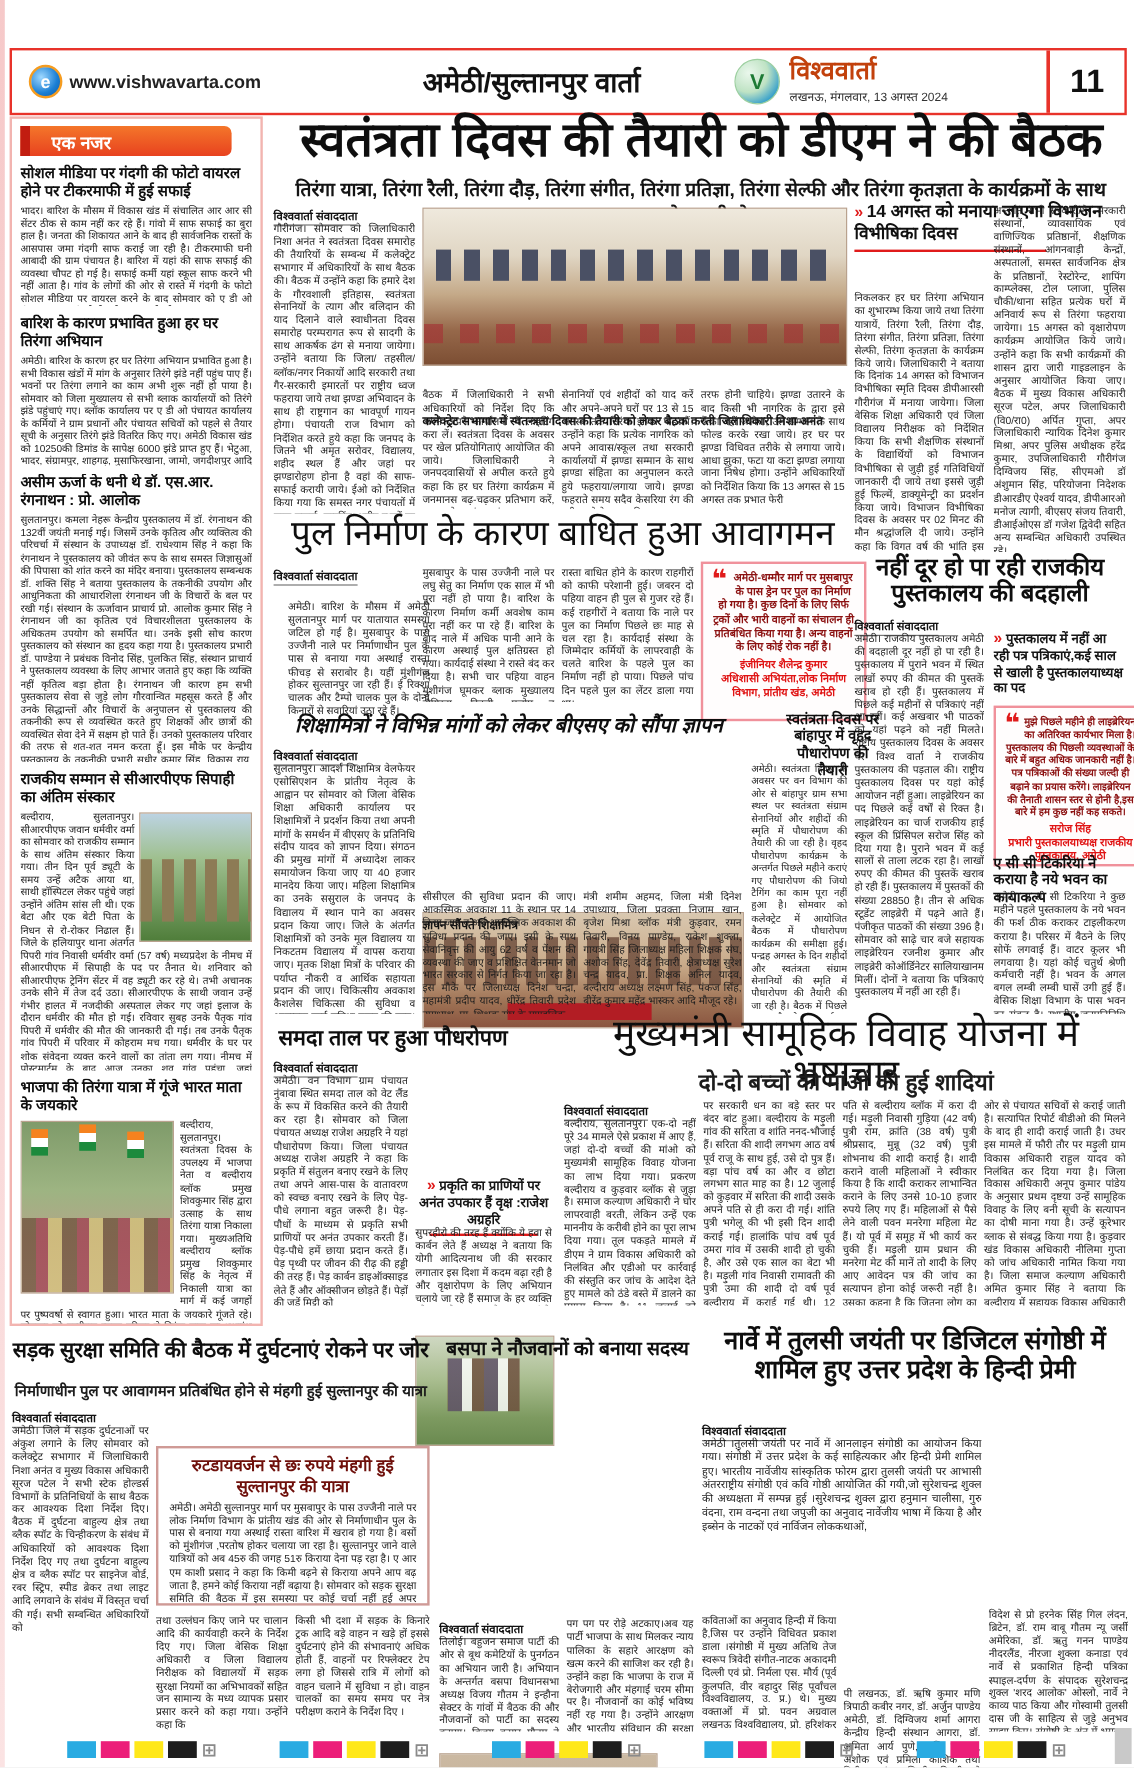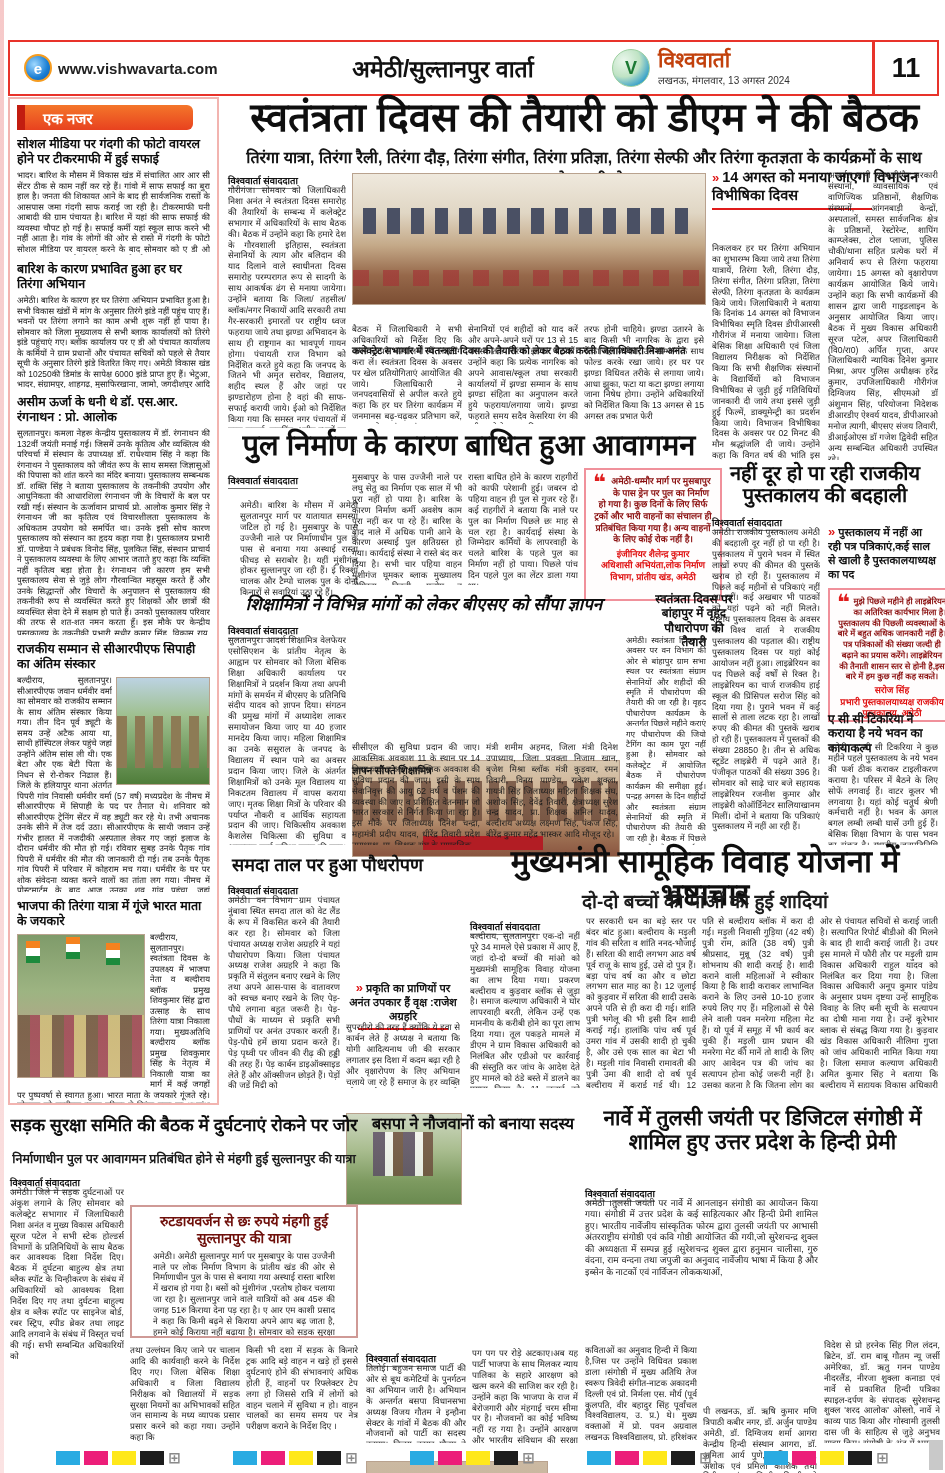--- a/index.html
+++ b/index.html
@@ -18,21 +18,21 @@
   .brand-badge{width:36px;height:36px;border-radius:50%;background:radial-gradient(circle at 30% 30%,#eaf7ec,#bfe3c4 45%,#2e9ccb 80%);
          display:flex;align-items:center;justify-content:center;font-weight:800;color:#1d7a35;font-size:18px;border:1px solid #9ccf9f;}
   .brand-stack{display:flex;flex-direction:column;}
   .brand-name{font-size:21px;font-weight:800;color:#c2410c;line-height:1;}
   .brand-edition{font-size:10px;color:#333;margin-top:3px;}
   .page-no-cell{width:62px;height:100%;border-left:3px solid #e8332a;display:flex;align-items:center;justify-content:center;
          font-size:27px;font-weight:800;color:#111;}
   
   .h-xl{font-size:40px;font-weight:800;color:#0e0e0e;text-align:center;line-height:1.05;}
   .deck{font-size:16px;font-weight:700;color:#141414;text-align:center;}
-  .h-lg{font-size:29px;font-weight:700;color:#0e0e0e;text-align:center;line-height:1.05;}
+  .h-lg{font-size:29px;font-weight:400;color:#0e0e0e;text-align:center;line-height:1.05;}
   .h-md{font-size:20px;font-weight:800;color:#0e0e0e;text-align:center;line-height:1.12;}
   .h-sm{font-size:17px;font-weight:800;color:#0e0e0e;}
   .h-xs{font-size:12px;font-weight:800;color:#0e0e0e;line-height:1.2;}
   .byline{font-size:9.5px;font-weight:800;color:#111;border-bottom:1px solid #777;display:inline-block;padding-bottom:1px;}
   .bt{font-size:8.6px;line-height:1.27;text-align:justify;color:#1d1d1d;overflow:hidden;}
   .caption{font-size:10px;font-weight:800;color:#111;margin-top:37px;}
   
   .kicker{font-size:11px;font-weight:800;color:#151515;line-height:1.25;}
   .chev{color:#e01b1b;font-weight:800;margin-right:3px;font-size:13px;}
   .rule-red{height:2px;background:#e01b1b;}
@@ -51,21 +51,21 @@
   .og-body{font-size:8.4px;line-height:1.25;text-align:justify;color:#222;}
   
   .photo{position:relative;border:1px solid #b9a28e;overflow:hidden;}
   
   .regrow{left:0;top:1446px;width:945px;height:24px;display:flex;align-items:center;justify-content:space-around;padding:0 30px;box-sizing:border-box;}
   .reggroup{display:flex;align-items:center;gap:4px;}
   .sw{width:24px;height:14px;}
   .sw.c{background:#29abe2;} .sw.m{background:#ec1e79;} .sw.y{background:#ffe81a;} .sw.k{background:#1d1d1d;}
   .regmark{color:#8a8a8a;font-size:15px;font-weight:bold;}
   .graytab{position:absolute;right:2px;top:1440px;width:14px;height:30px;background:#c9c9c9;}
-  .boxed{border:2px solid #cf9a96;padding:6px 21px;box-sizing:border-box;overflow:hidden;}
+  .boxed{border:2px solid #cf9a96;padding:6px 9px;box-sizing:border-box;overflow:hidden;}
   .boxed-title{font-size:14px;font-weight:800;color:#6e0f0a;text-align:center;line-height:1.2;margin-bottom:4px;}
 </style>
 </head>
 <body>
 
 <div class="page">
   <div class="abs edge-strip"></div>
 
   <div class="abs mast">
     <div class="mast-url">

